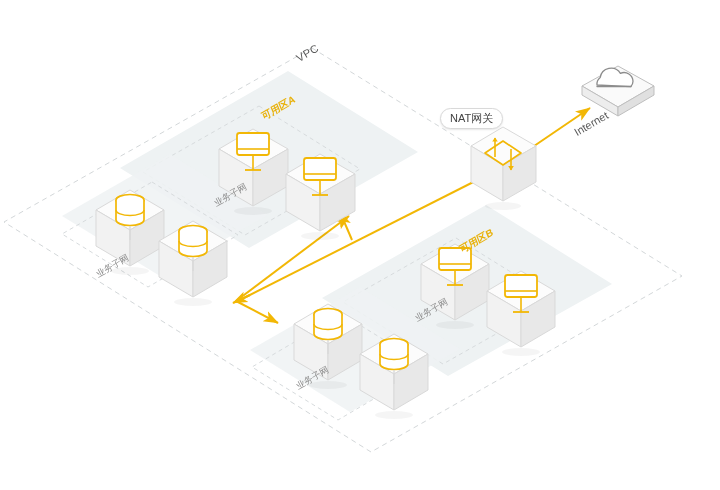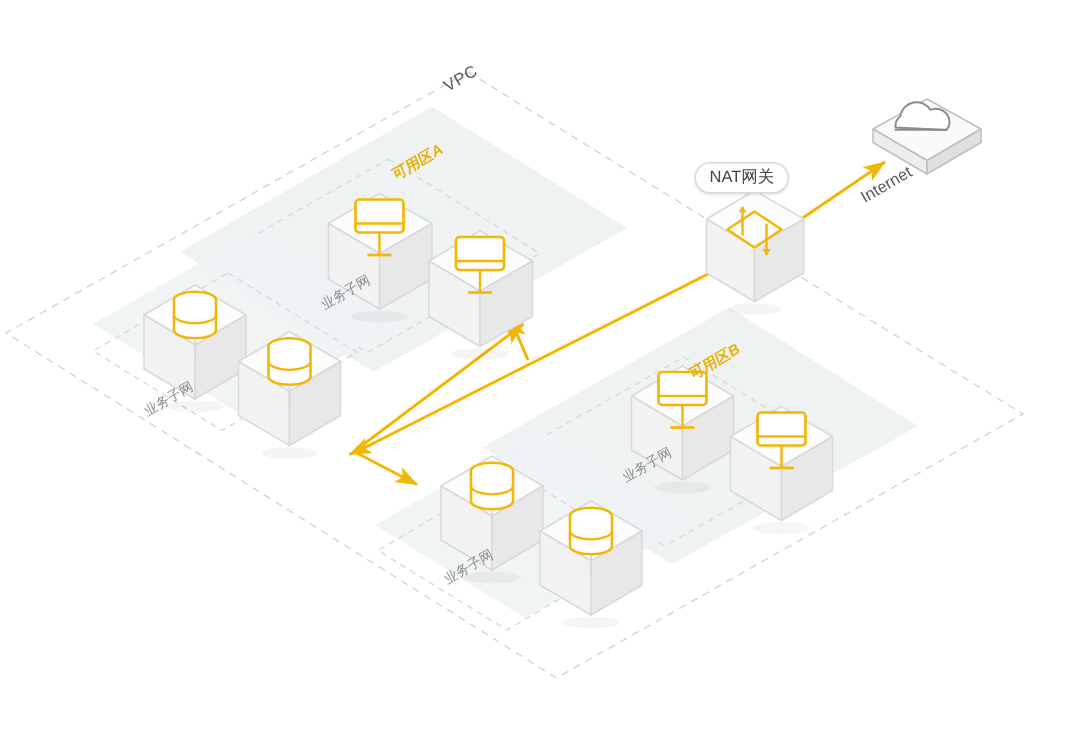--- a/index.html
+++ b/index.html
@@ -264,15 +264,15 @@
   <div class="iso-label lbl-az" style="left:463px; top:243px;">可用区B</div>
 
   <div class="iso-label lbl-subnet" style="left:218px; top:197px;">业务子网</div>
 
   <div class="iso-label lbl-subnet" style="left:100px; top:268px;">业务子网</div>
 
   <div class="iso-label lbl-subnet" style="left:419px; top:312px;">业务子网</div>
 
   <div class="iso-label lbl-subnet" style="left:300px; top:380px;">业务子网</div>
 
-  <div class="nat-chip" style="left:463px; top:108px;">NAT网关</div>
+  <div class="nat-chip" style="left:440px; top:108px;">NAT网关</div>
 
 </div>
 
 </body></html>

